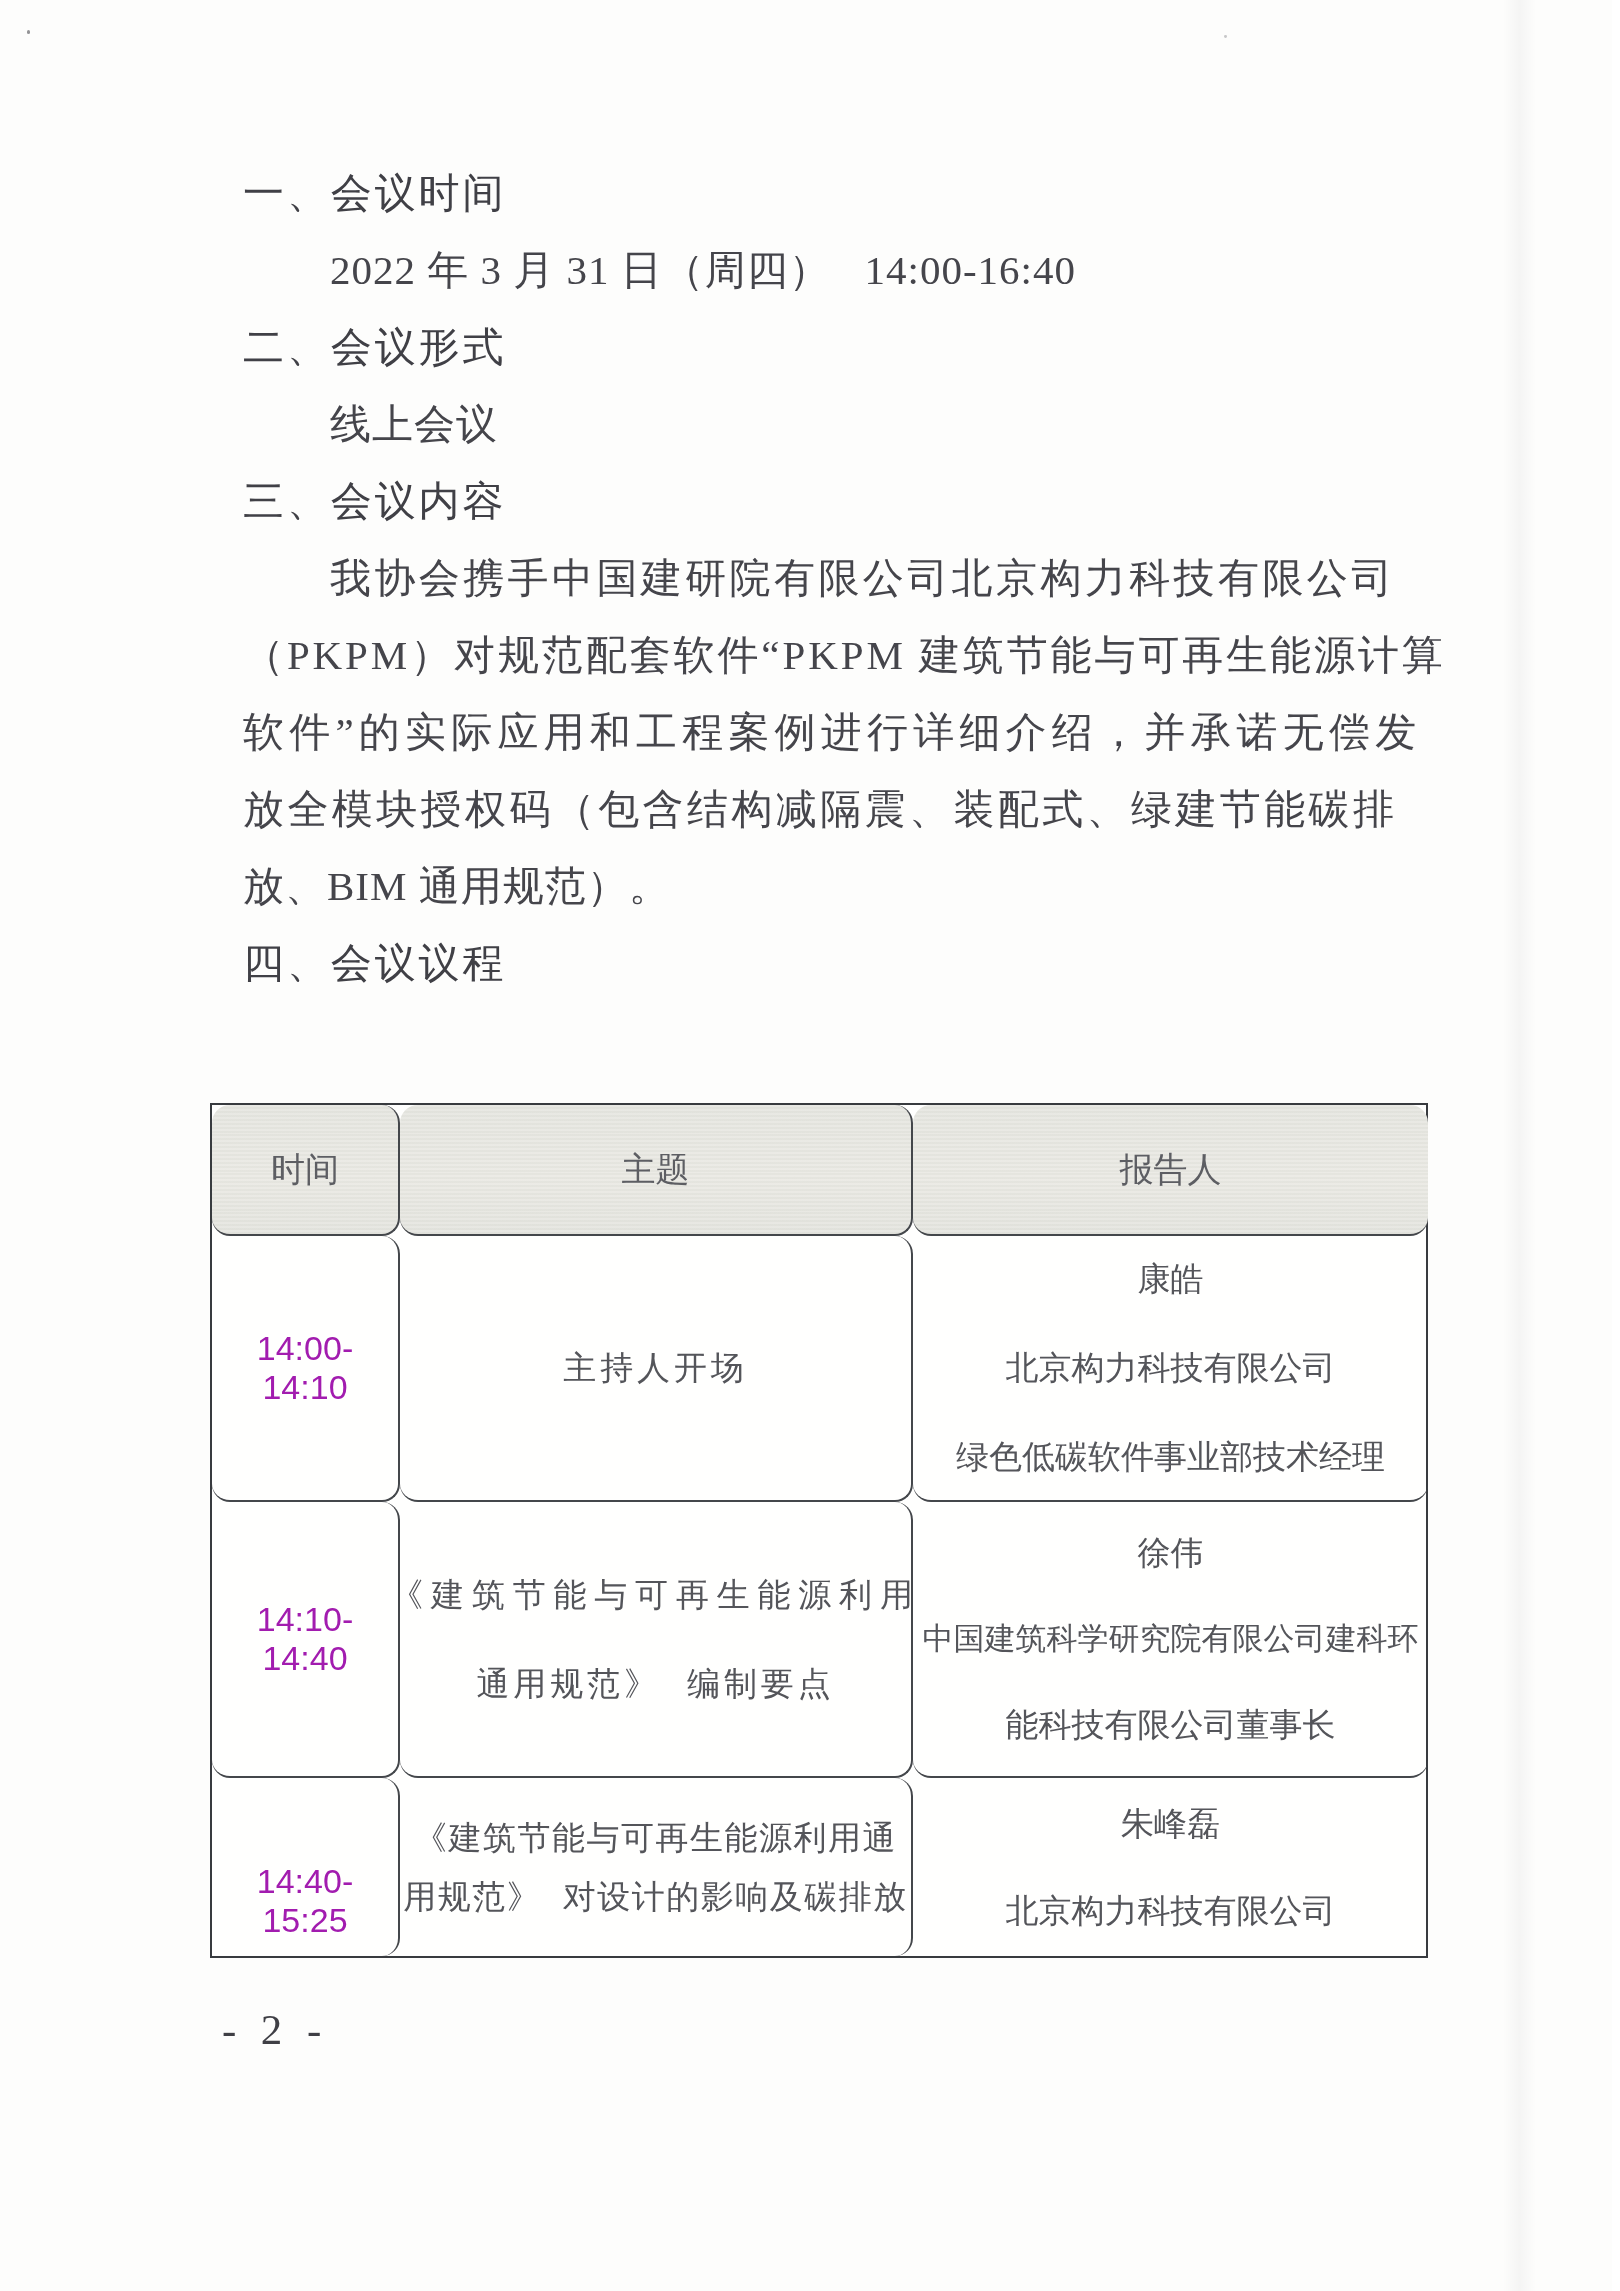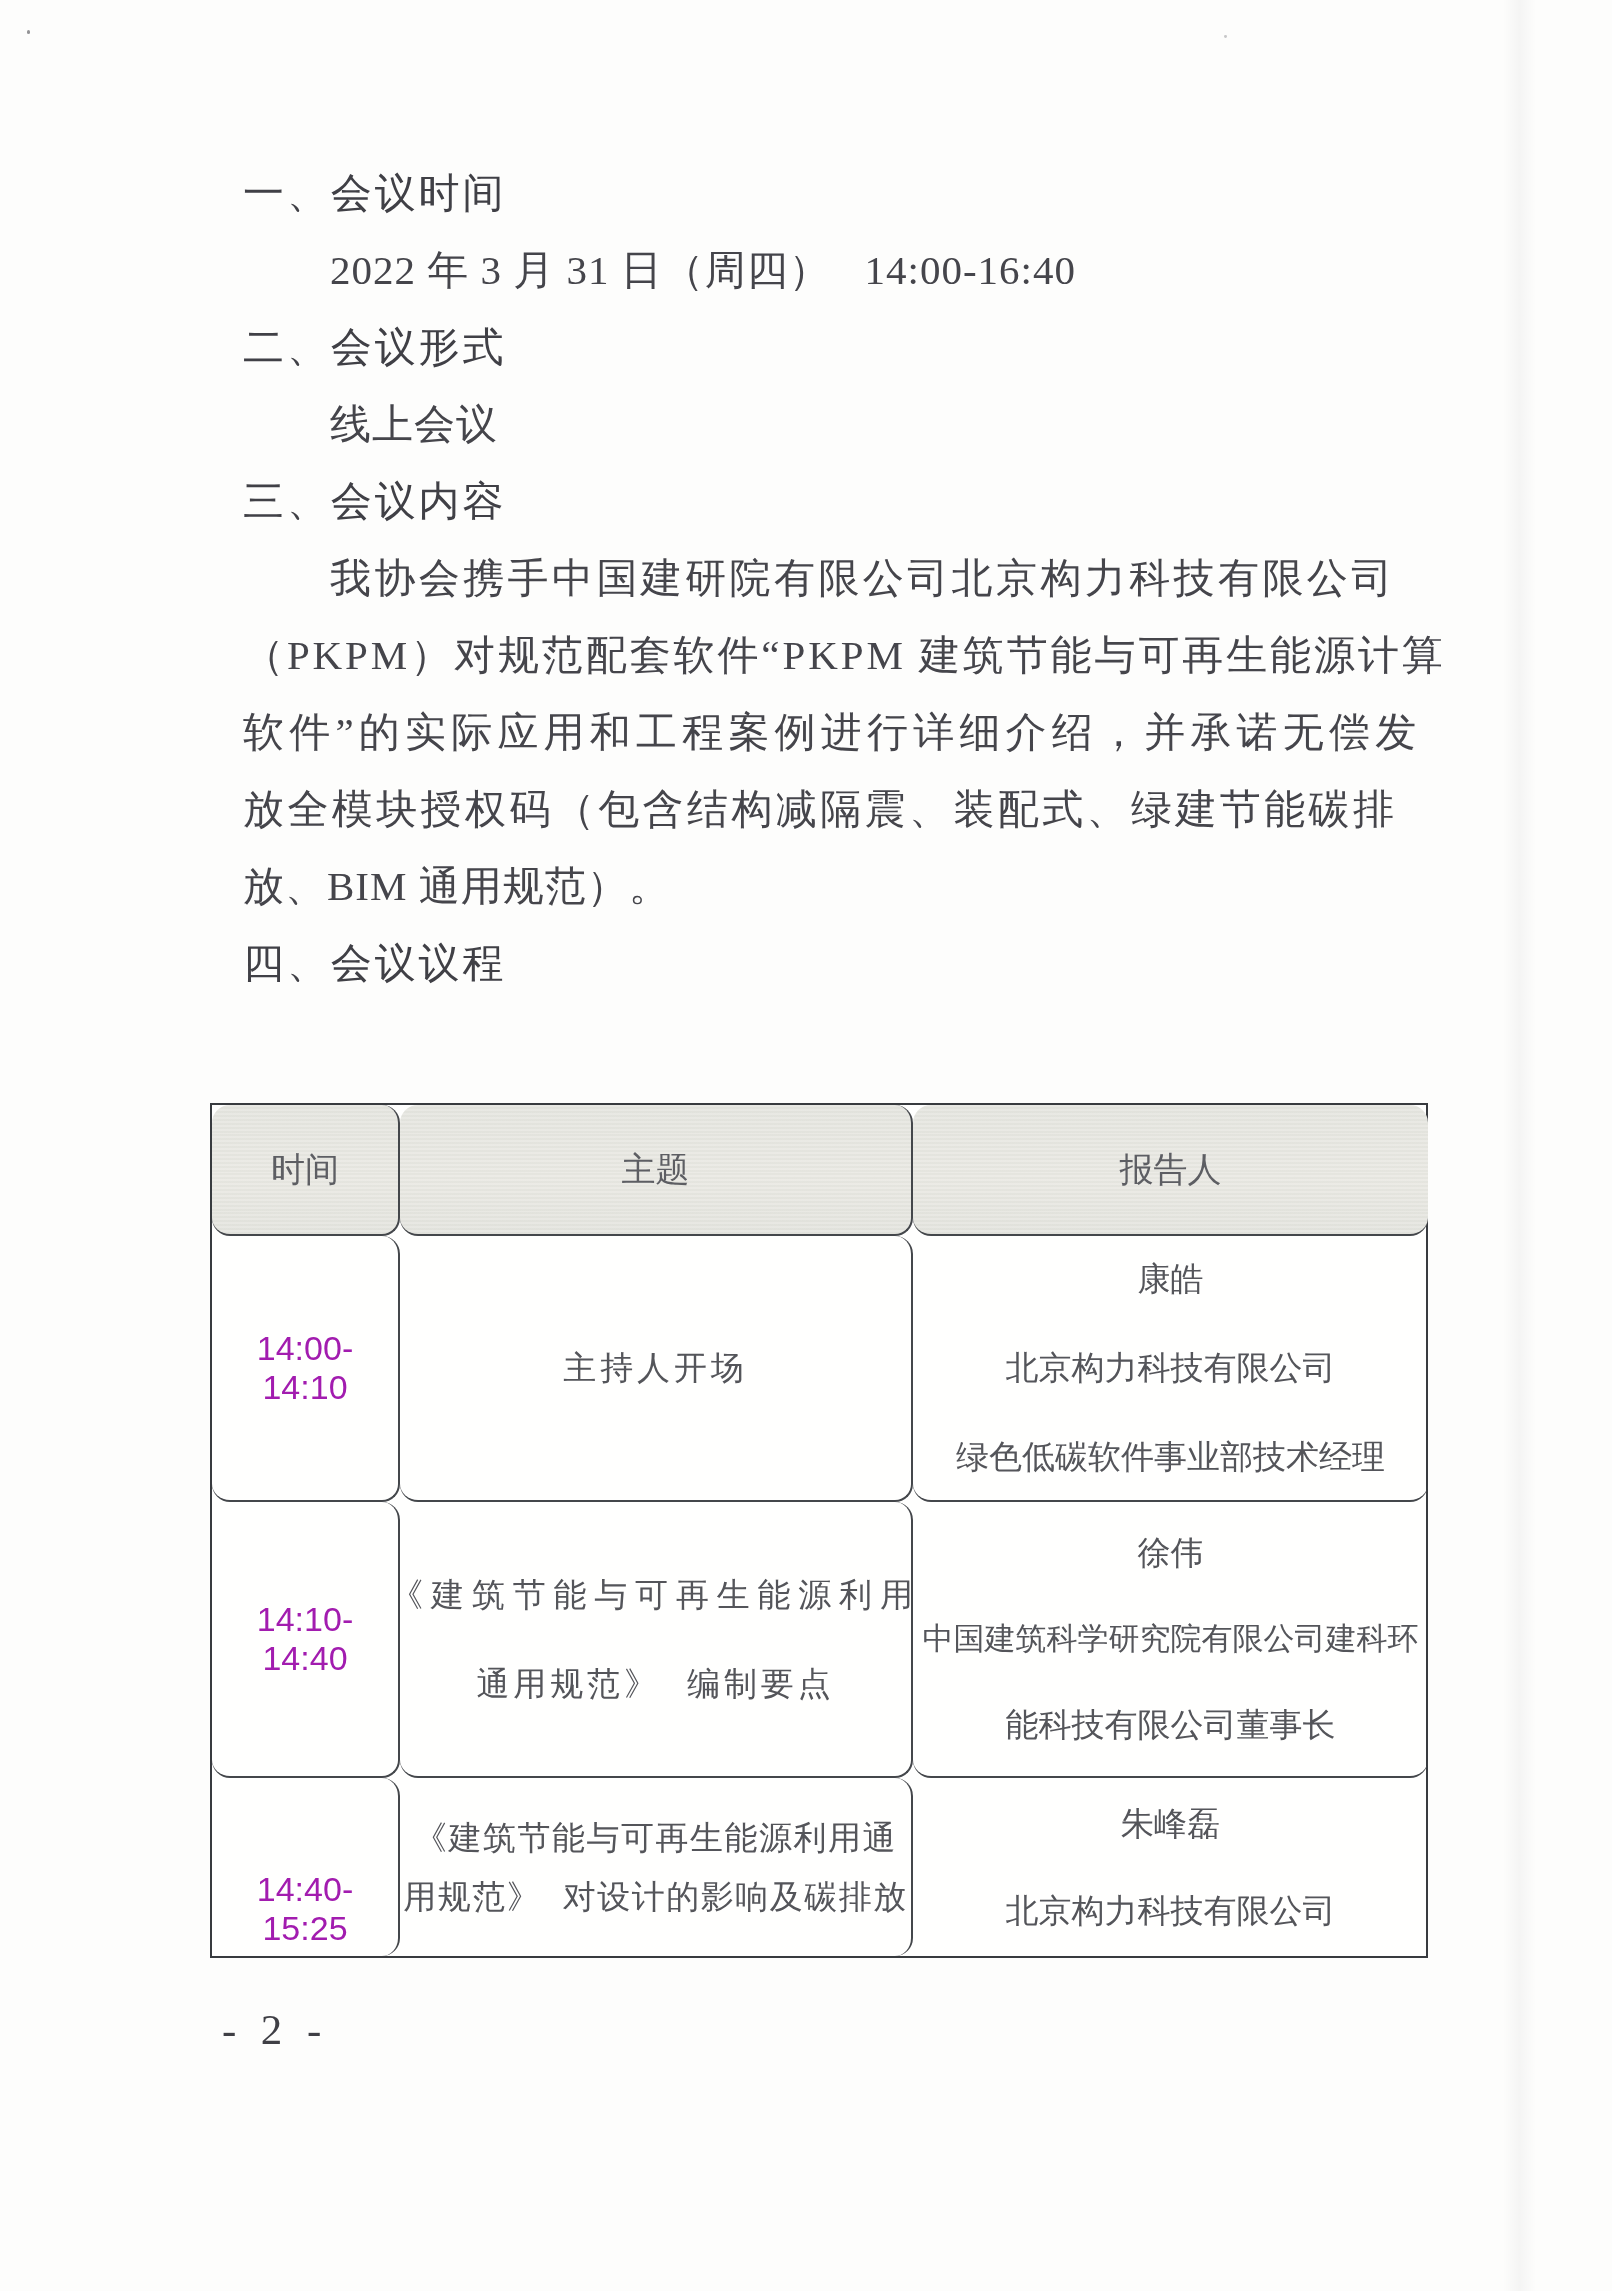--- a/index.html
+++ b/index.html
@@ -65,21 +65,21 @@
     border-bottom-width:2.9px;
   }
   .time-cell { font-size:34px; color:#a21caf; }
   .gap52 { gap:51px; }
   .gap50 { gap:49px; }
   .gap46 { gap:21px; }
   .sp8 { letter-spacing:7.8px; white-space:pre; }
   .sp4 { letter-spacing:3.9px; white-space:pre; }
   .sp2c { letter-spacing:1.5px; white-space:pre; }
   .fitline { font-size:31px; letter-spacing:0; white-space:pre; }
-  .bottom-bias { justify-content:flex-end; padding-bottom:8px; }
+  .bottom-bias { justify-content:flex-end; padding-bottom:16px; }
 
   .page-number {
     position:absolute; left:222px; top:2005px;
     font-size:43px; letter-spacing:6.9px; color:#3f3f45; white-space:pre;
   }
 </style>
 </head>
 <body>
 
 <div class="page">

